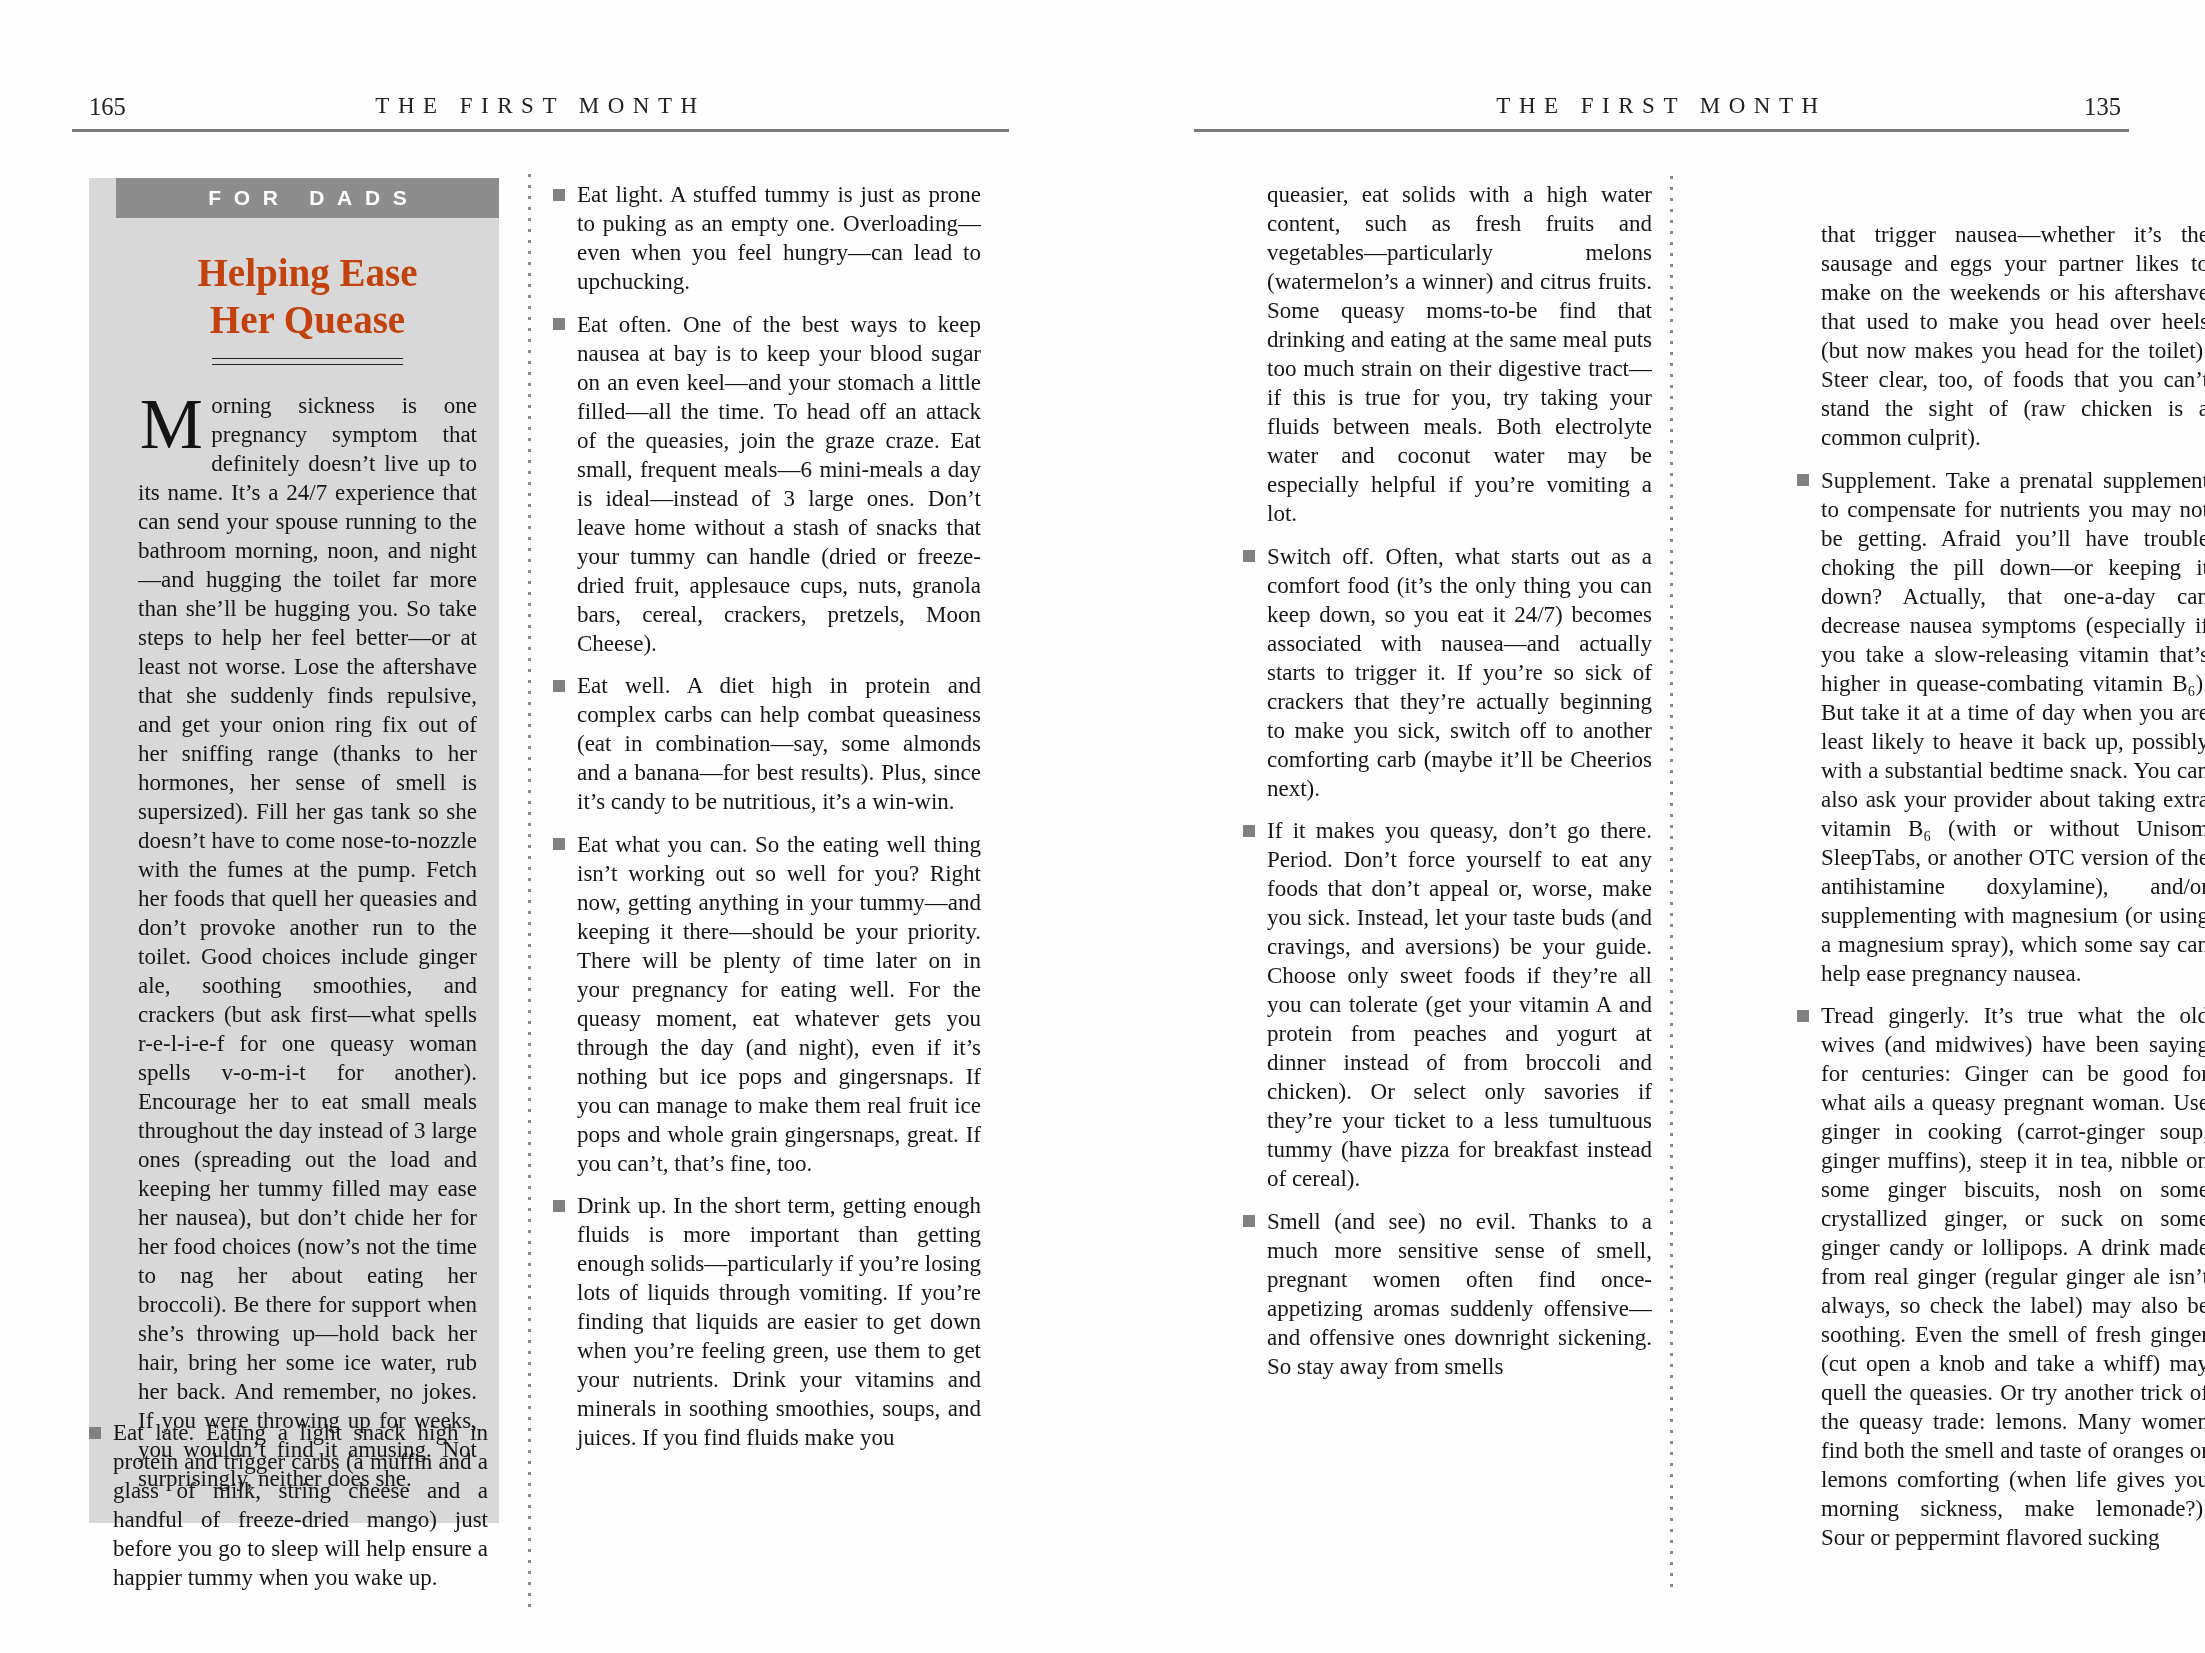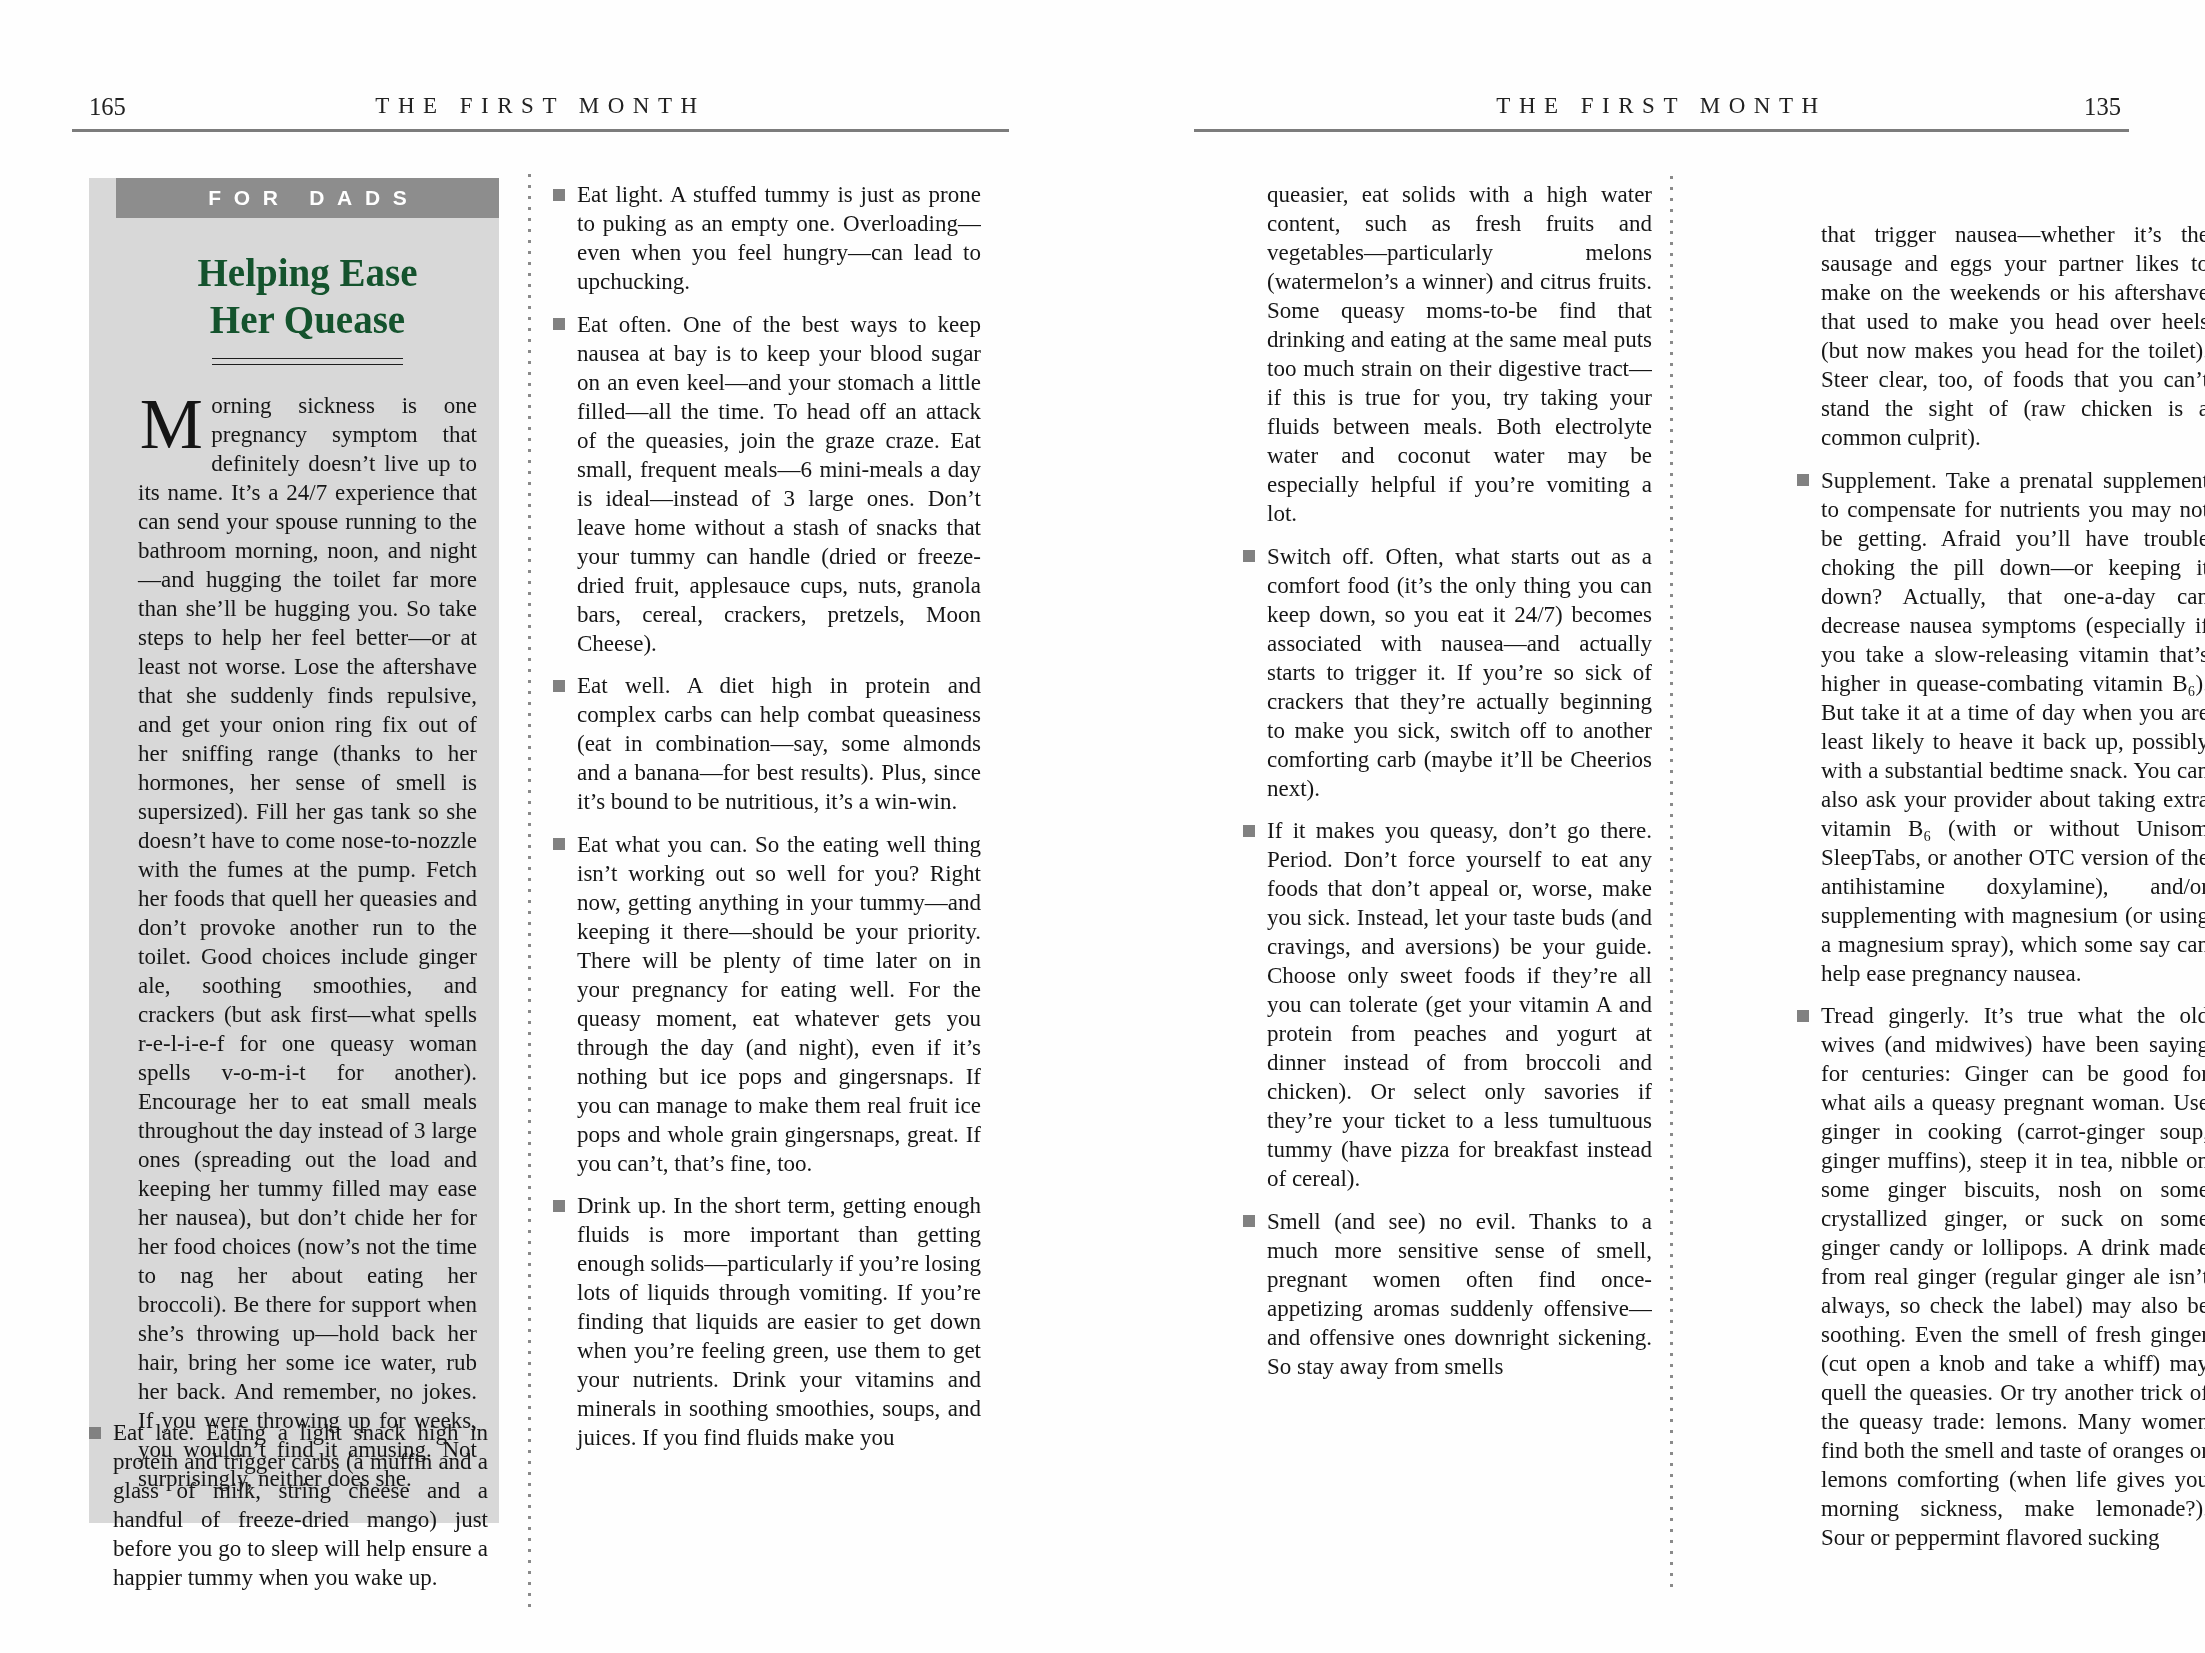--- a/index.html
+++ b/index.html
@@ -46,21 +46,21 @@
     background:#d8d8d8; padding-bottom:30.5px;padding-left:27px;
   }
   .fordads .tag {
     height:40px; background:#8d8d8d; color:#ffffff;
     font-family:"Liberation Sans","DejaVu Sans",sans-serif; font-weight:bold;
     font-size:21px; letter-spacing:12.7px; padding-left:12.7px;
     display:flex; align-items:center; justify-content:center;
   }
   .fordads .title {
     text-align:center; font-weight:bold; font-size:39px; line-height:47px;
-    margin-top:30.5px; color:#14532d;
+    margin-top:30.5px; color:#c2410c;
   }
   .double-rule {
     width:191px; height:7.6px; margin:15.3px auto 25.4px;
     border-top:1.7px solid #1d1d1d; border-bottom:1.7px solid #1d1d1d;
   }
   .fordads .boxbody { padding:0 22px; font-size:23px; line-height:29px; text-align:justify; }
   .dropcap {
     float:left; font-size:71px; line-height:56px; padding:5.1px 8.5px 0 1.7px;
     color:#141414;
   }
@@ -89,21 +89,21 @@
     <li>Eat late. Eating a light snack high in protein and trigger carbs (a muffin and a glass of milk, string cheese and a handful of freeze-dried mango) just before you go to sleep will help ensure a happier tummy when you wake up.</li>
   </ul>
 </div>
 
 <div class="abs vdots" style="left:528px; top:174px; height:1438px;"></div>
 
 <div class="col" style="left:553px; width:428px; height:1442px;">
   <ul class="blist">
     <li>Eat light. A stuffed tummy is just as prone to puking as an empty one. Overloading—even when you feel hungry—can lead to upchucking.</li>
     <li>Eat often. One of the best ways to keep nausea at bay is to keep your blood sugar on an even keel—and your stomach a little filled—all the time. To head off an attack of the queasies, join the graze craze. Eat small, frequent meals—6 mini-meals a day is ideal—instead of 3 large ones. Don’t leave home without a stash of snacks that your tummy can handle (dried or freeze-dried fruit, applesauce cups, nuts, granola bars, cereal, crackers, pretzels, Moon Cheese).</li>
-    <li>Eat well. A diet high in protein and complex carbs can help combat queasiness (eat in combination—say, some almonds and a banana—for best results). Plus, since it’s bound to be nutritious, it’s a win-win.</li>
+    <li>Eat well. A diet high in protein and complex carbs can help combat queasiness (eat in combination—say, some almonds and a banana—for best results). Plus, since it’s candy to be nutritious, it’s a win-win.</li>
     <li>Eat what you can. So the eating well thing isn’t working out so well for you? Right now, getting anything in your tummy—and keeping it there—should be your priority. There will be plenty of time later on in your pregnancy for eating well. For the queasy moment, eat whatever gets you through the day (and night), even if it’s nothing but ice pops and gingersnaps. If you can manage to make them real fruit ice pops and whole grain gingersnaps, great. If you can’t, that’s fine, too.</li>
     <li>Drink up. In the short term, getting enough fluids is more important than getting enough solids—particularly if you’re losing lots of liquids through vomiting. If you’re finding that liquids are easier to get down when you’re feeling green, use them to get your nutrients. Drink your vitamins and minerals in soothing smoothies, soups, and juices. If you find fluids make you</li>
   </ul>
 </div>
 
 <div class="col" style="left:1243px; width:409px; height:1442px;">
   <p class="cont">queasier, eat solids with a high water content, such as fresh fruits and vegetables—particularly melons (watermelon’s a winner) and citrus fruits. Some queasy moms-to-be find that drinking and eating at the same meal puts too much strain on their digestive tract—if this is true for you, try taking your fluids between meals. Both electrolyte water and coconut water may be especially helpful if you’re vomiting a lot.</p>
   <ul class="blist">
     <li>Switch off. Often, what starts out as a comfort food (it’s the only thing you can keep down, so you eat it 24/7) becomes associated with nausea—and actually starts to trigger it. If you’re so sick of crackers that they’re actually beginning to make you sick, switch off to another comforting carb (maybe it’ll be Cheerios next).</li>
     <li>If it makes you queasy, don’t go there. Period. Don’t force yourself to eat any foods that don’t appeal or, worse, make you sick. Instead, let your taste buds (and cravings, and aversions) be your guide. Choose only sweet foods if they’re all you can tolerate (get your vitamin A and protein from peaches and yogurt at dinner instead of from broccoli and chicken). Or select only savories if they’re your ticket to a less tumultuous tummy (have pizza for breakfast instead of cereal).</li>

